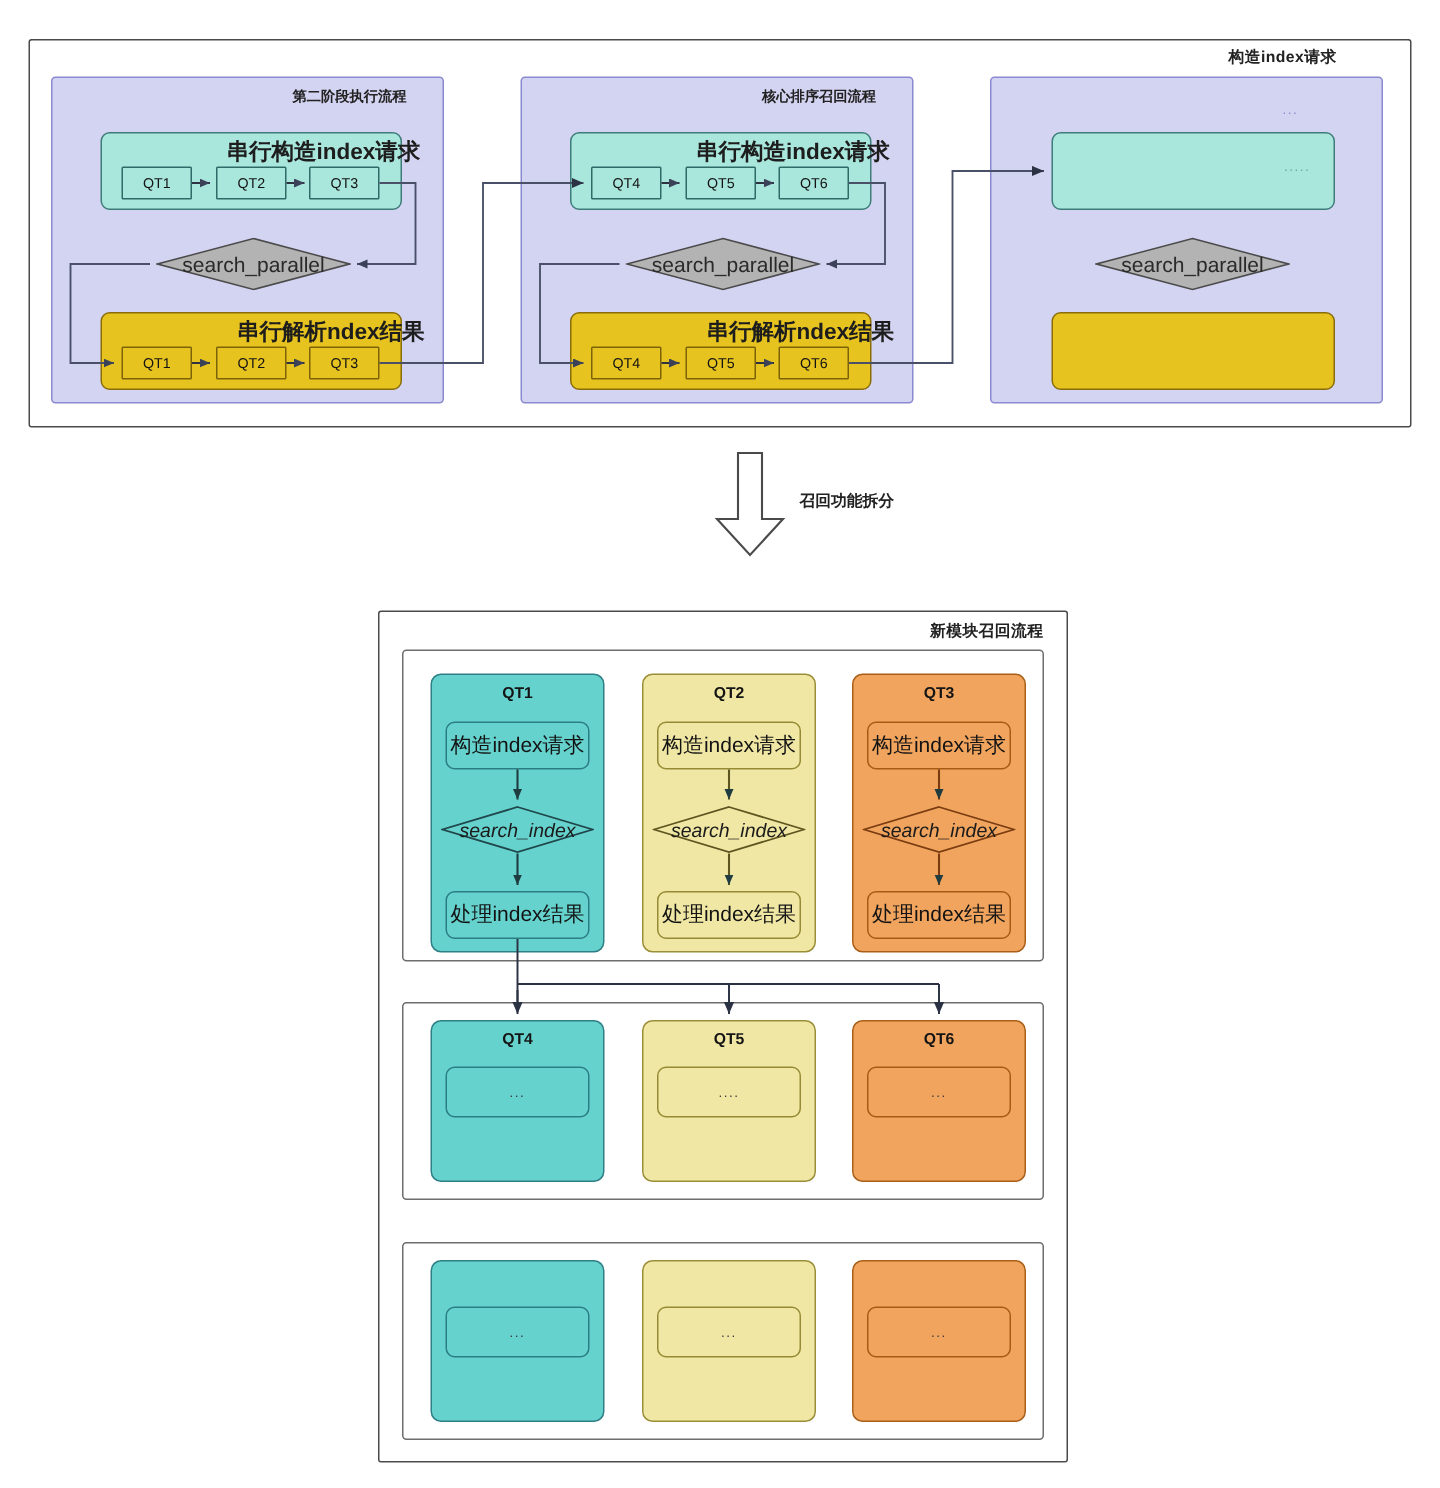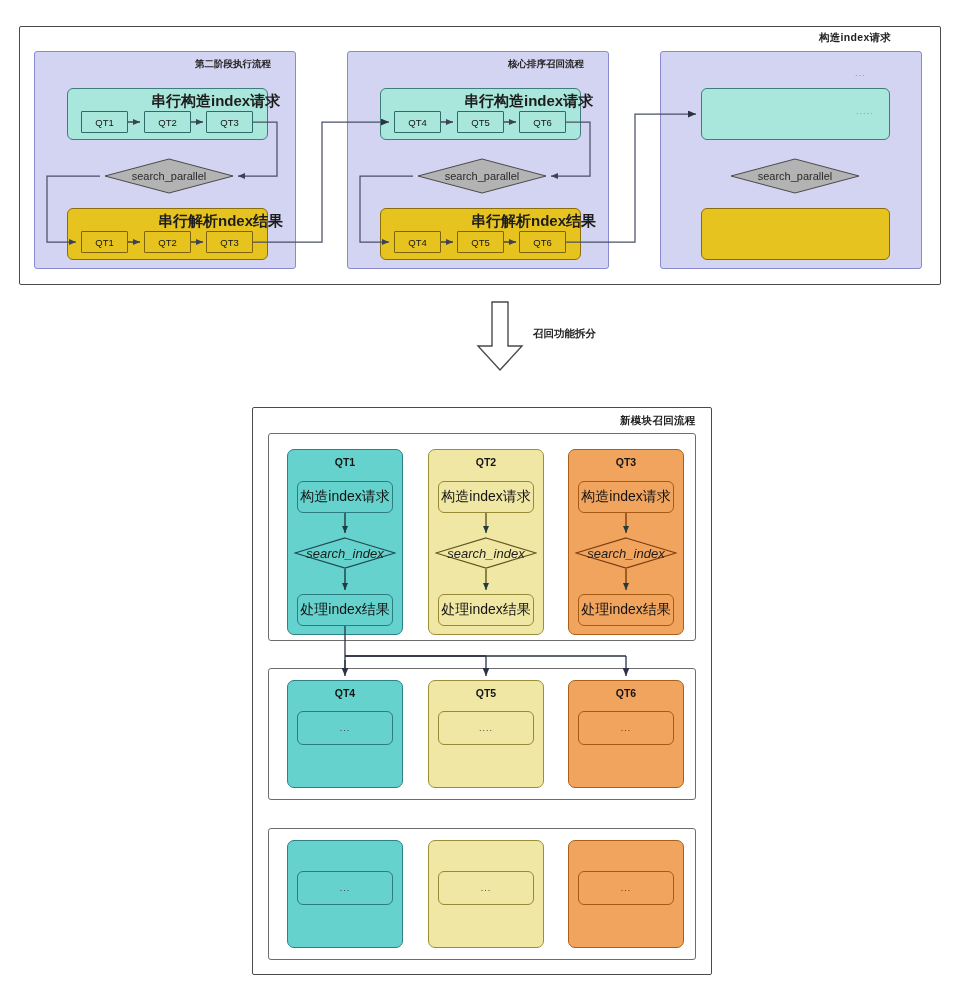--- a/index.html
+++ b/index.html
@@ -42,21 +42,21 @@
     font-size:9.5px;color:#141414;border-radius:1px;
   }
   .qt.teal{background:#a9e6dc;border:1px solid #2e6a66;}
   .qt.gold{background:#e7c320;border:1px solid #7d6308;}
 
   
   .diamond{position:absolute;}
   .diamond .dtxt{
     position:absolute;left:0;top:0;width:100%;height:100%;
     display:flex;align-items:center;justify-content:center;
-    font-size:11px;color:#2a2a2a;white-space:nowrap;
+    font-size:14px;color:#2a2a2a;white-space:nowrap;
   }
 
   
   .inner-frame{
     border:1px solid #6d6d6d;background:#ffffff;border-radius:3px;
   }
   .qtcard{
     position:absolute;box-sizing:border-box;border-radius:7px;
   }
   .qtcard.c-teal{background:#65d2cd;border:1px solid #2f7f86;}

